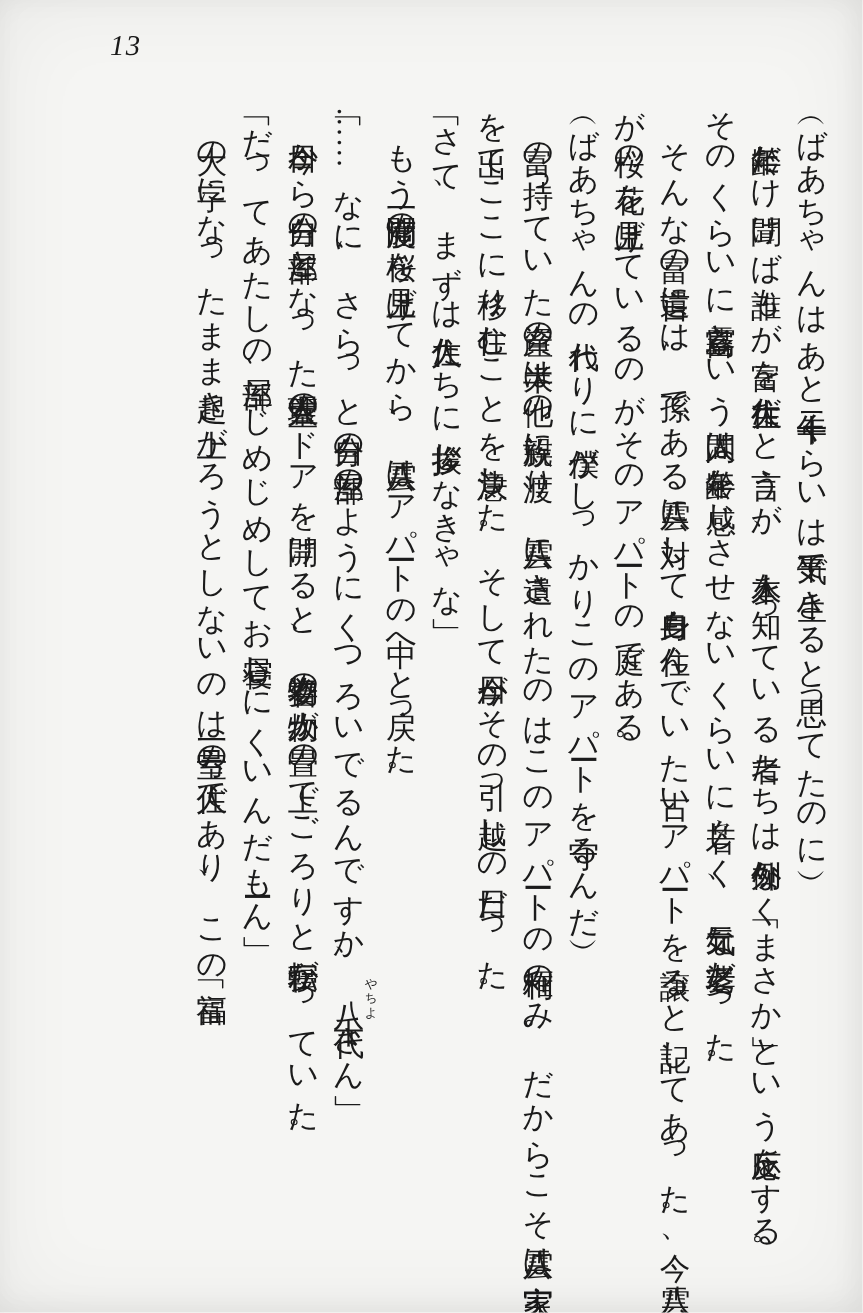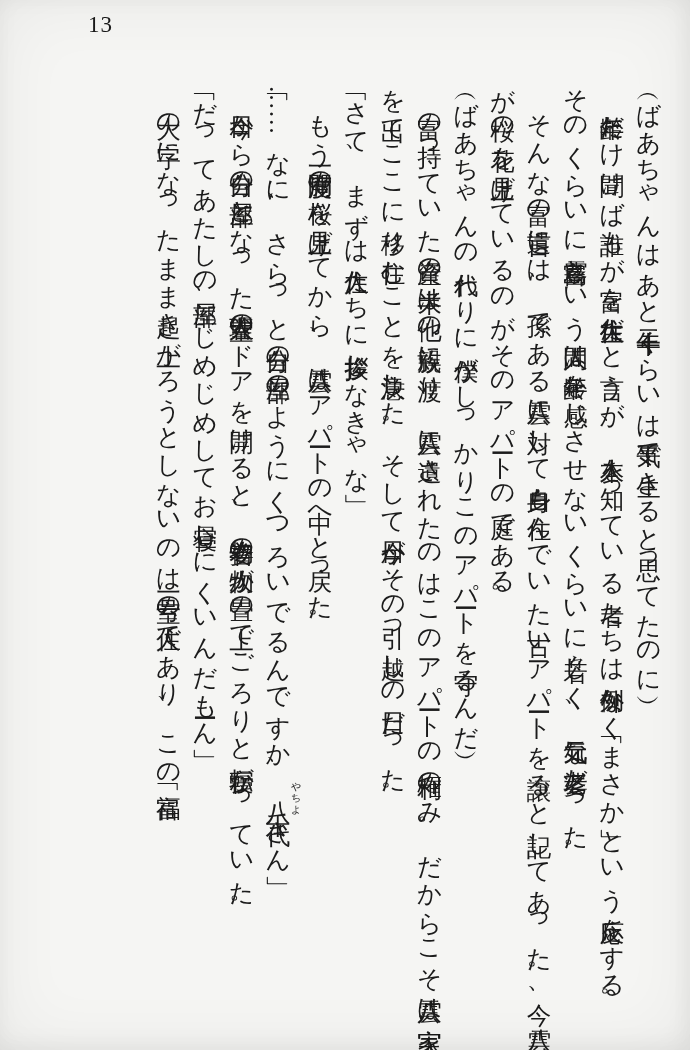--- a/index.html
+++ b/index.html
@@ -18,23 +18,24 @@
   
   .page::after {
     content: "";
     position: absolute;
     inset: 0;
     pointer-events: none;
     box-shadow: inset 0 0 70px rgba(0,0,0,0.055), inset -6px 0 22px rgba(0,0,0,0.04), inset 0 -8px 24px rgba(0,0,0,0.03);
   }
   .page-number {
     position: absolute;
-    top: 12px;
+    top: 24px;
     left: 88px;
     font-size: 23px;
+    font-style: italic;
     letter-spacing: 1px;
   }
   .text-body {
     position: absolute;
     top: 72px;
     right: 24px;
     height: 938px;
     writing-mode: vertical-rl;
     text-orientation: mixed;
     font-size: 24.5px;

